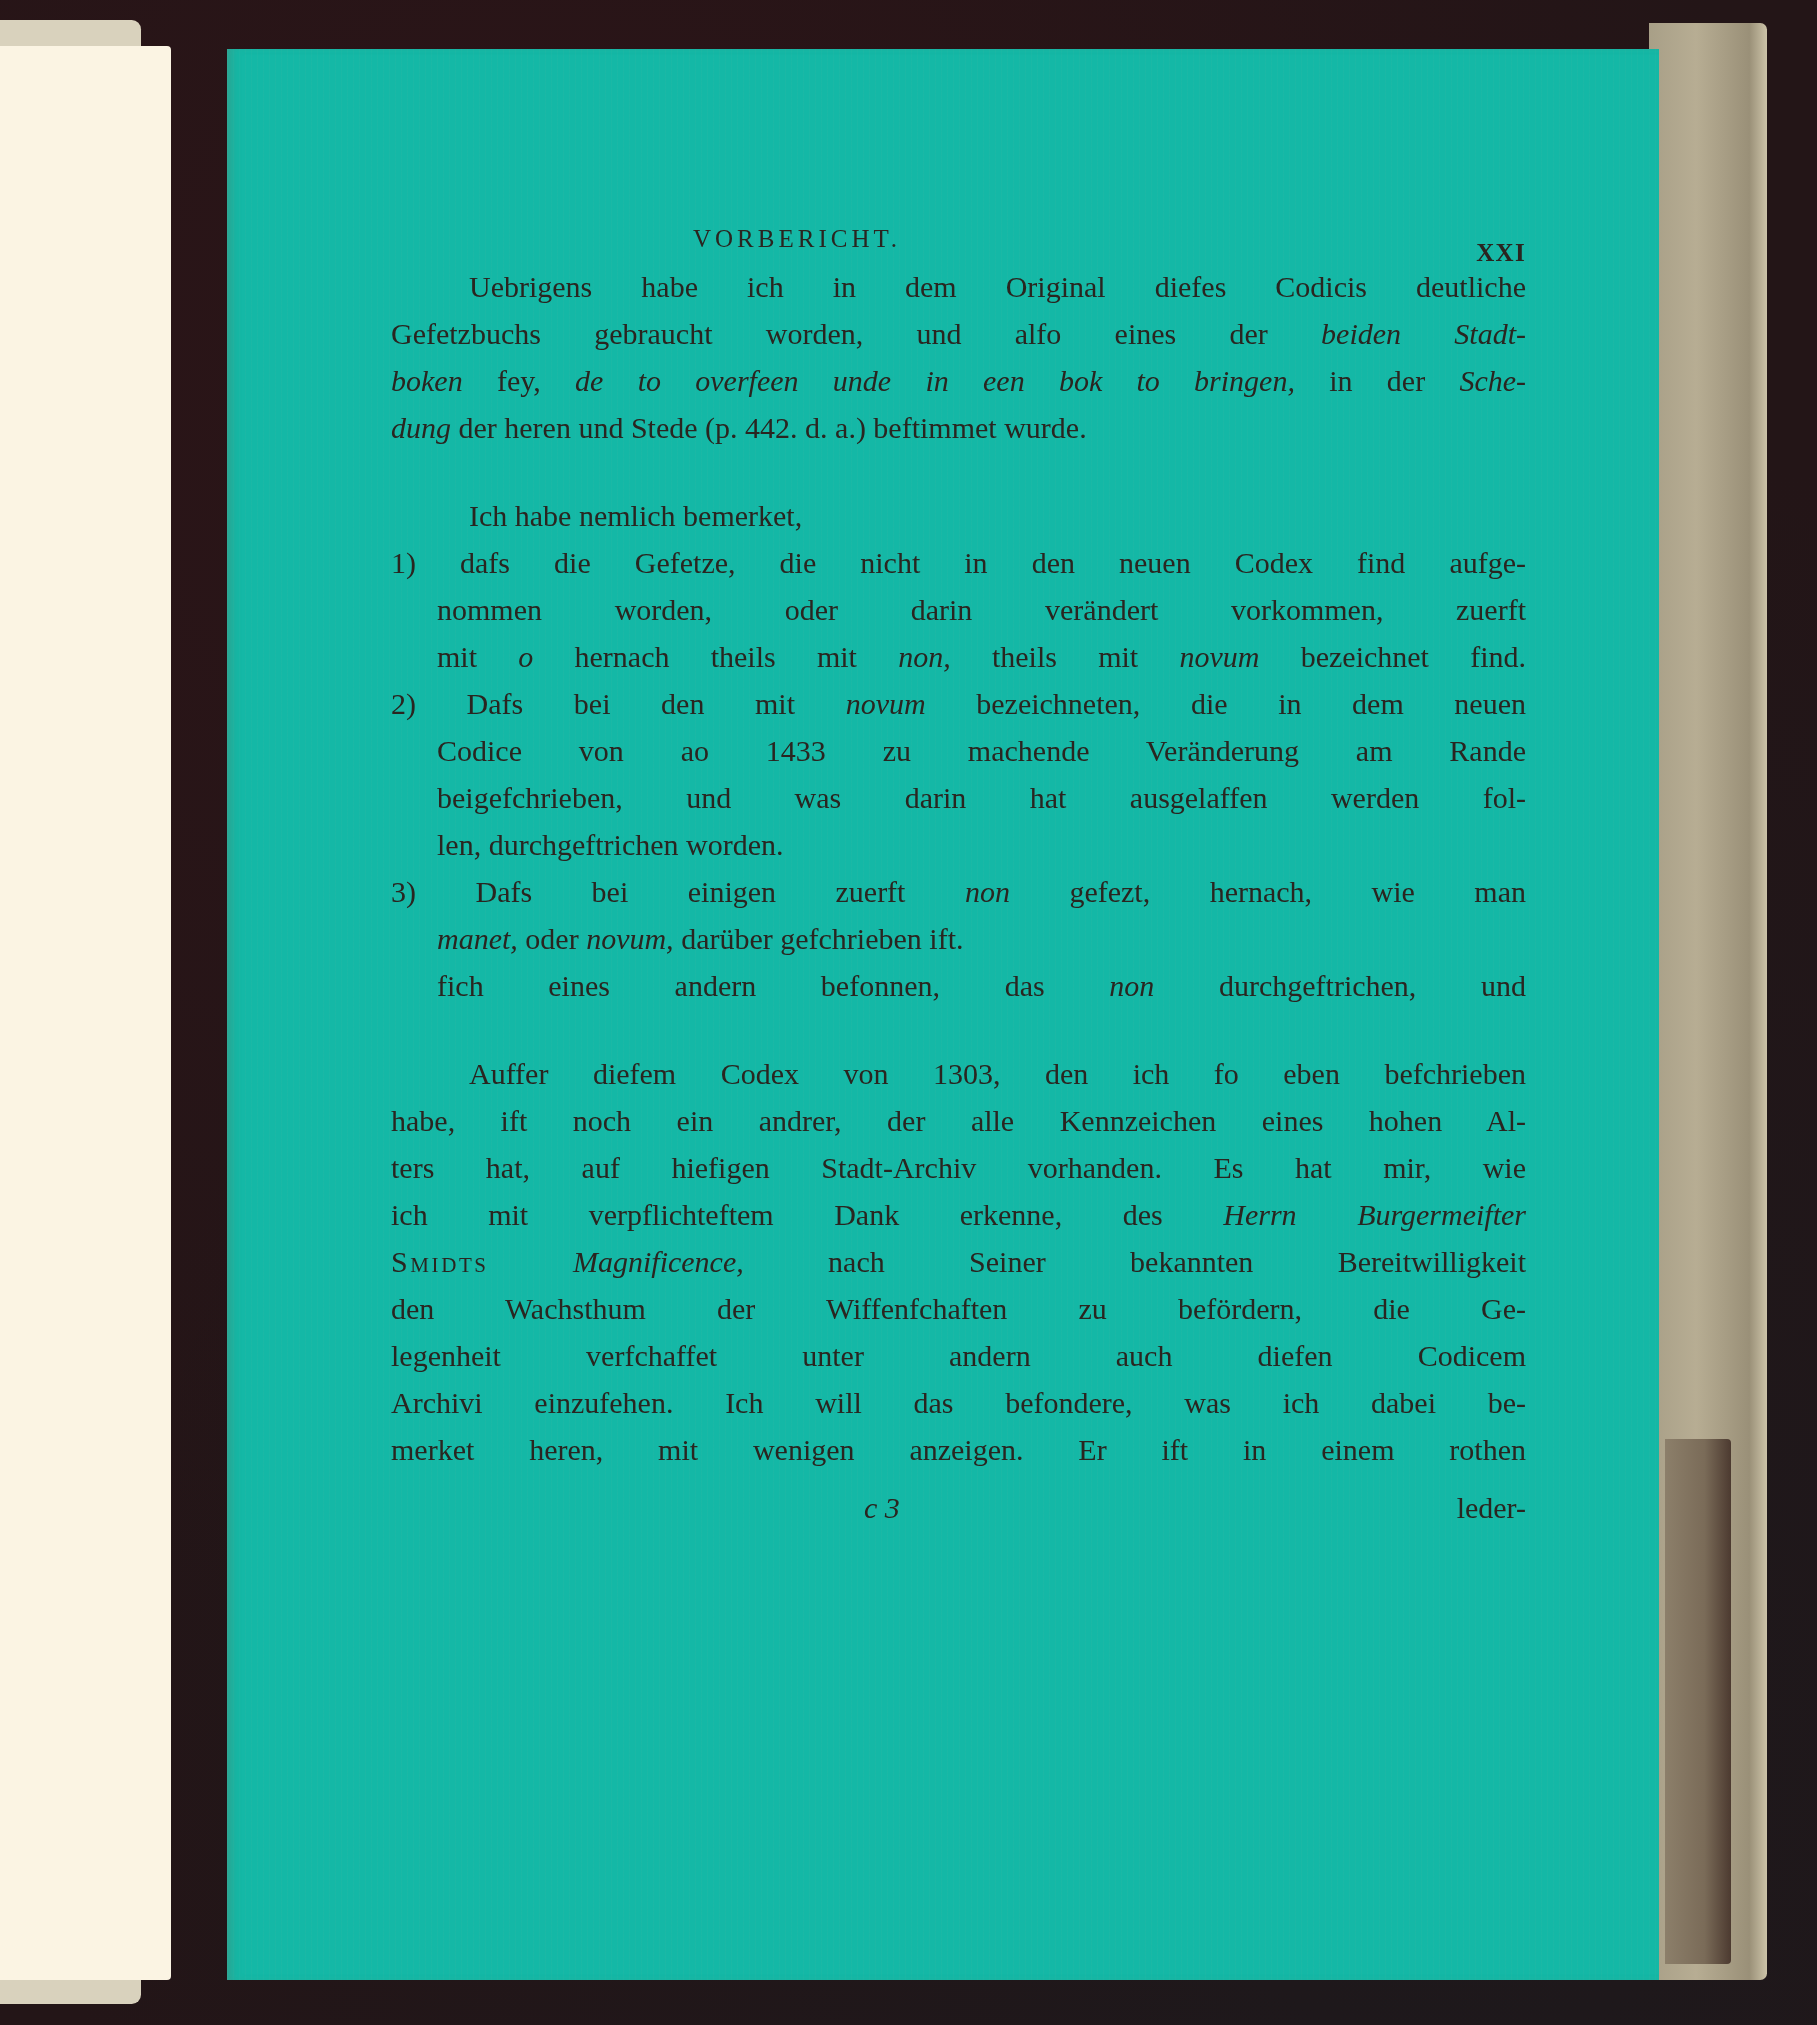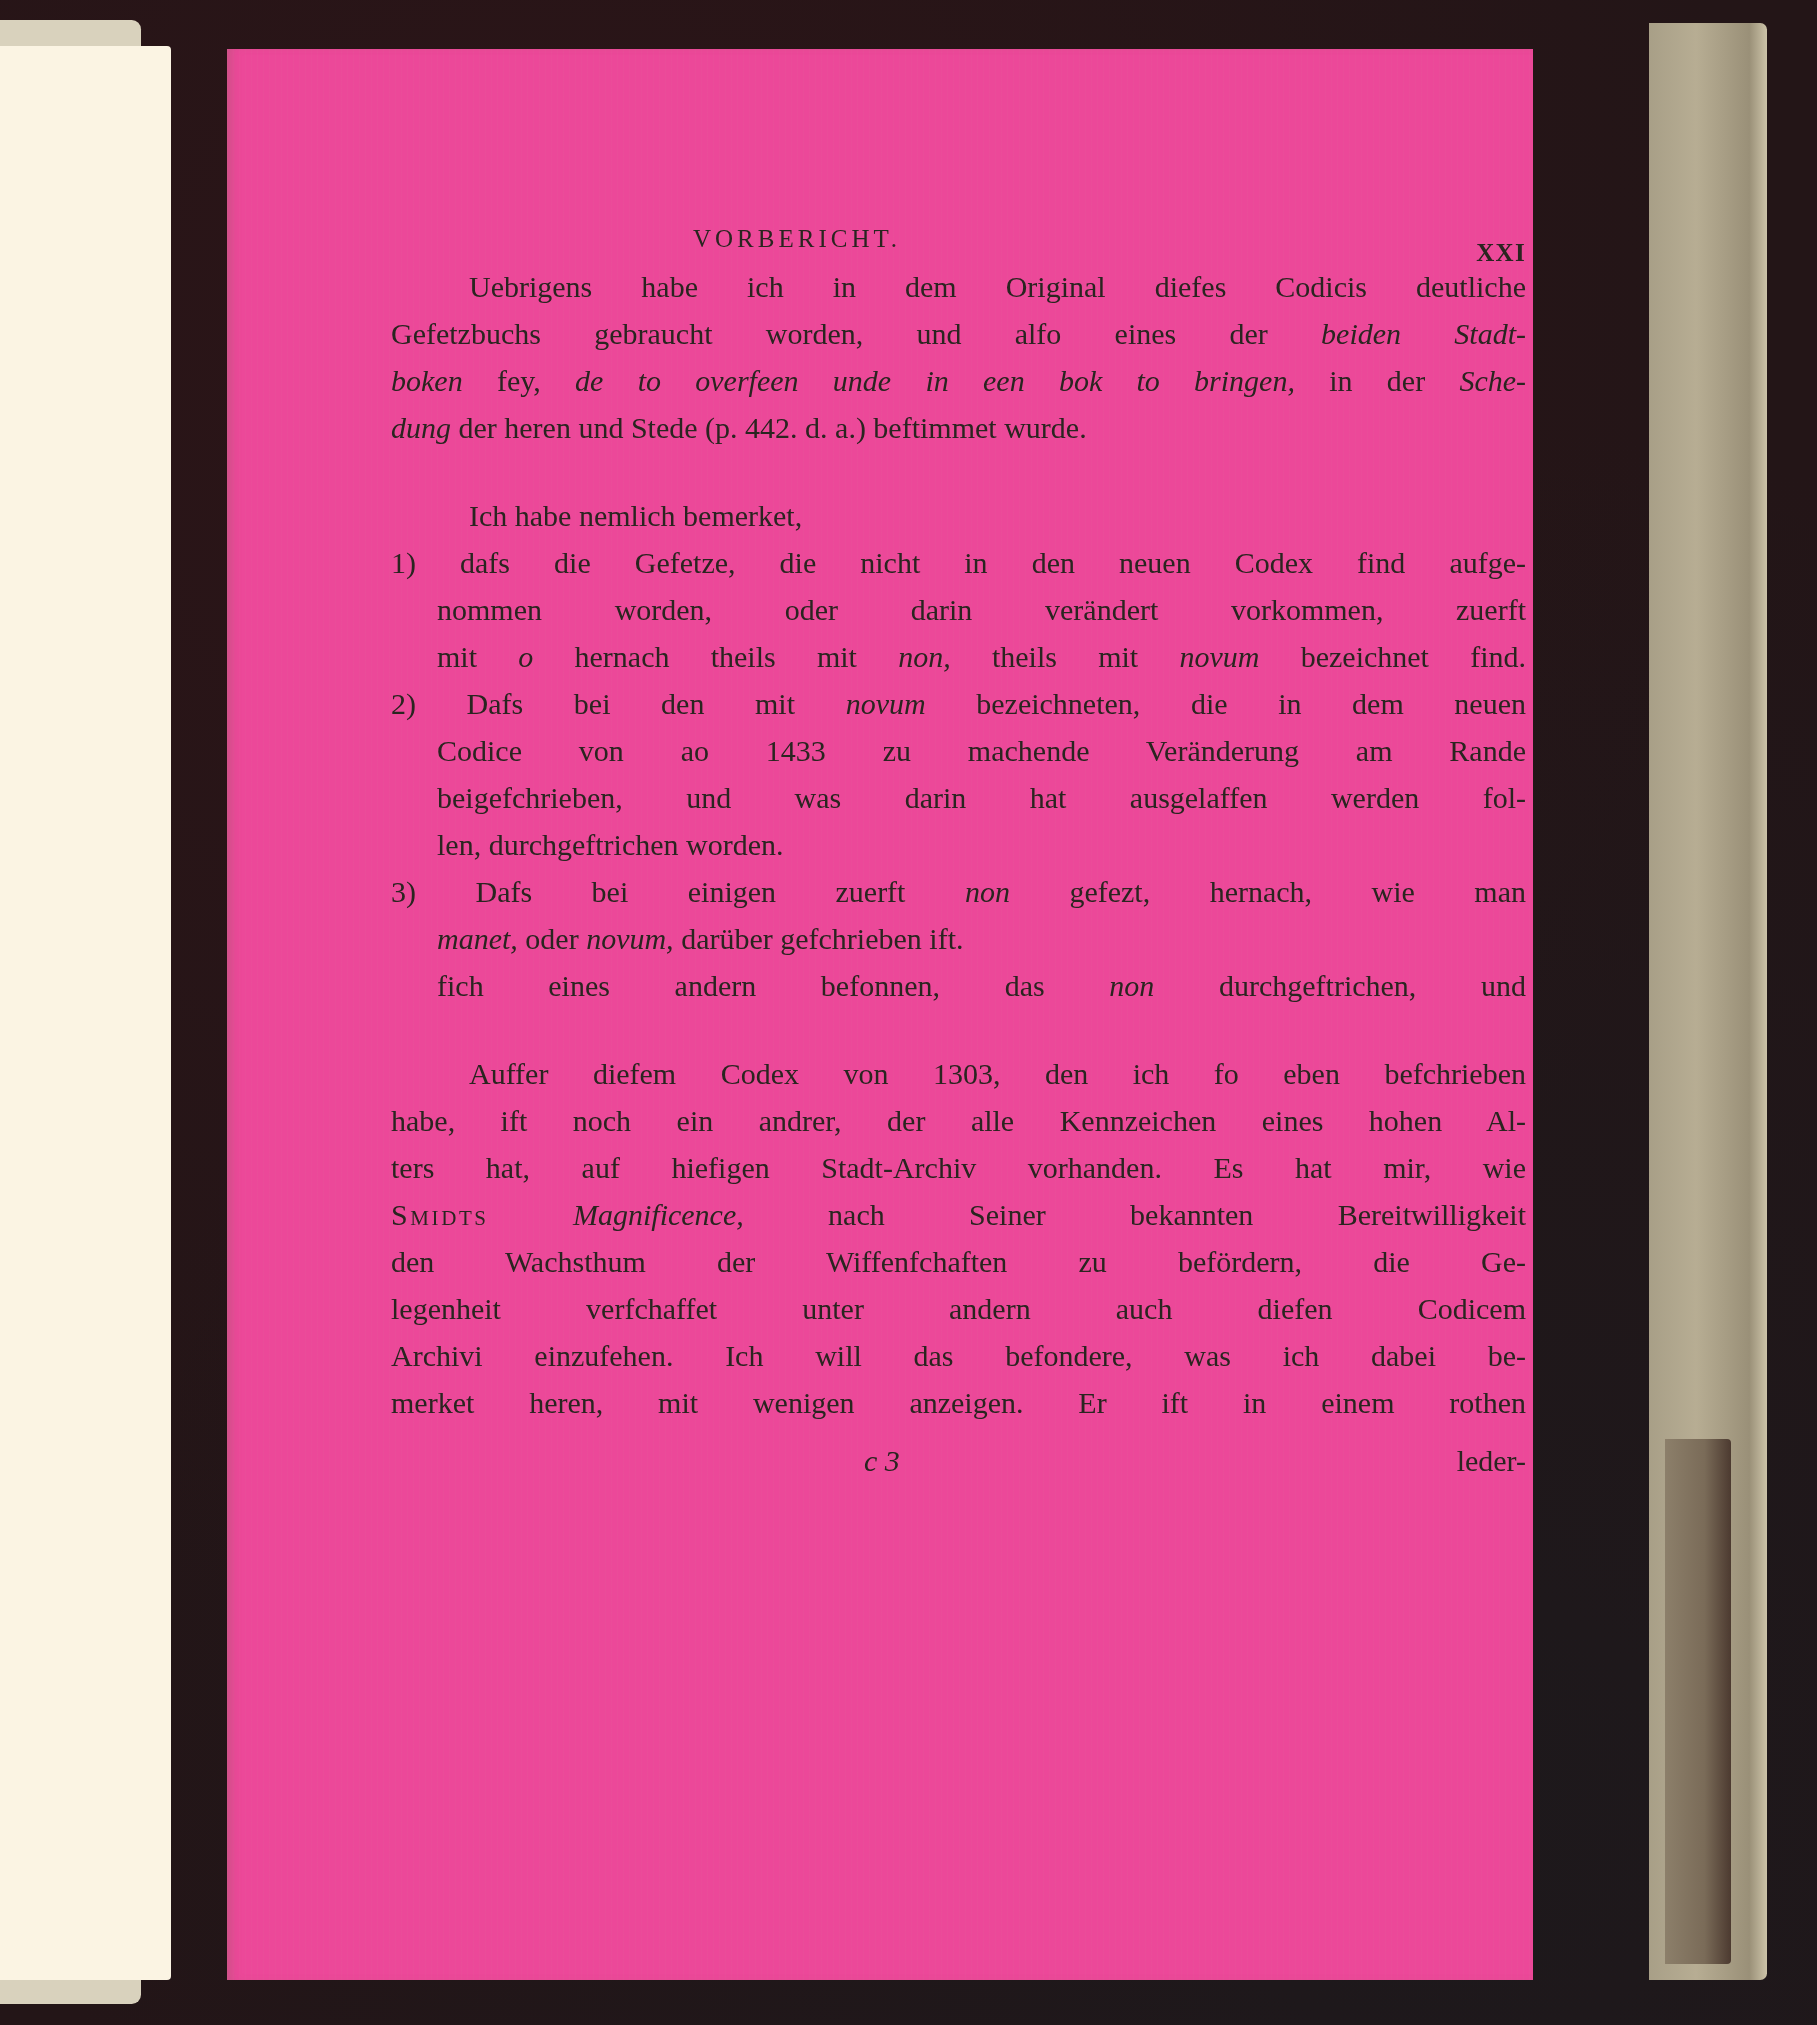--- a/index.html
+++ b/index.html
@@ -32,22 +32,22 @@
     background:linear-gradient(90deg,#a89f87 0%,#b7ad93 40%,#9a9078 85%,#ccc3a8 100%);
     border-radius:0 6.6px 6.6px 0;
   }
   .right-board-lower {
     position:absolute; left:1665px; top:1439px; width:66px; height:525px;
     background:linear-gradient(90deg,#8c7f6a,#7a6b58 60%,#4c3a30 100%);
     border-radius:0 4px 4px 0;
   }
   
   .page {
-    position:absolute; left:227px; top:49px; width:1306px; height:1931px;
-    background:#ec4899;
+    position:absolute; left:227px; top:49px; width:1432px; height:1931px;
+    background:#14b8a6;
     box-shadow: inset 9.2px 0 12px -6.6px rgba(120,110,90,0.35);
   }
   .page::after{
     content:""; position:absolute; inset:0;
     background:repeating-linear-gradient(90deg, rgba(190,175,150,0.04) 0 1.3px, transparent 1.3px 6px);
     pointer-events:none;
   }
   .text-block {
     position:absolute; left:164px; top:161px; width:1135px;
     color:#2a2520;
@@ -161,20 +161,24 @@
       </span>
     </div>
 
     <div class="gap-lg"></div>
 
     <div>
       <span class="line indent">Auffer diefem Codex von 1303, den ich fo eben befchrieben</span>
       <span class="line">habe, ift noch ein andrer, der alle Kennzeichen eines hohen Al-</span>
       <span class="line">ters hat, auf hiefigen Stadt-Archiv vorhanden. Es hat mir, wie</span>
       <span class="line">
+        <span>ich mit verpflichteftem Dank erkenne, des</span>
+        <i>Herrn Burgermeifter</i>
+      </span>
+      <span class="line">
         <span class="sc">Smidts</span>
         <i>Magnificence,</i>
         <span>nach Seiner bekannten Bereitwilligkeit</span>
       </span>
       <span class="line">den Wachsthum der Wiffenfchaften zu befördern, die Ge-</span>
       <span class="line">legenheit verfchaffet unter andern auch diefen Codicem</span>
       <span class="line">Archivi einzufehen. Ich will das befondere, was ich dabei be-</span>
       <span class="line">merket heren, mit wenigen anzeigen. Er ift in einem rothen</span>
     </div>
 

